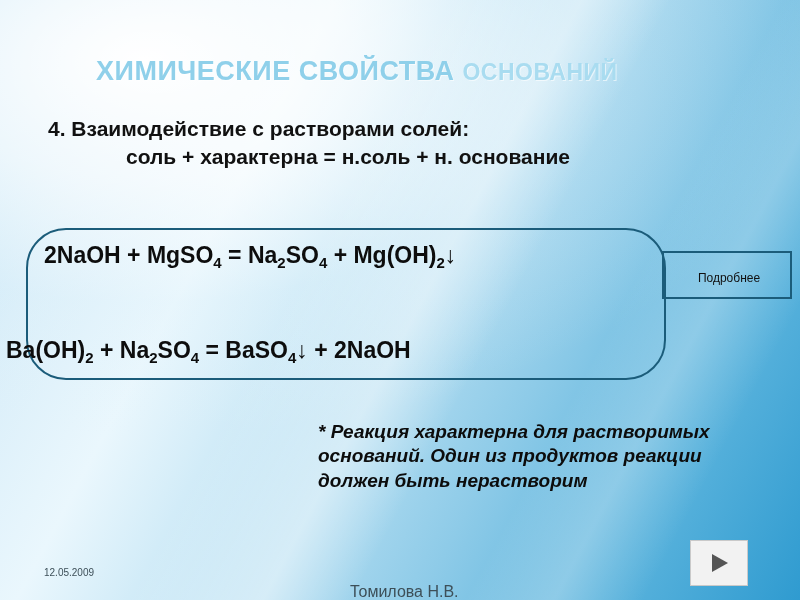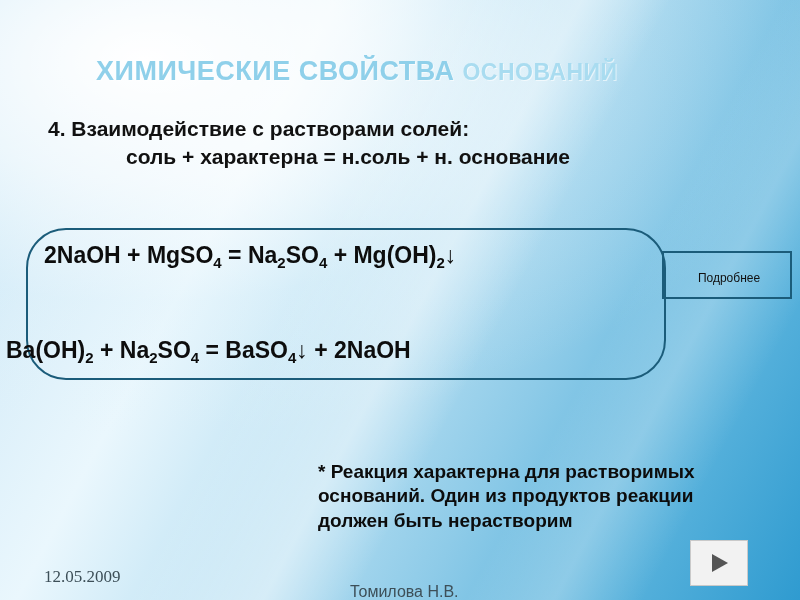--- a/index.html
+++ b/index.html
@@ -103,32 +103,31 @@
     cursor: pointer;
     white-space: normal;
     word-break: break-all;
   }
   .note {
     position: absolute;
     left: 318px;
     top: 420px;
     width: 400px;
     font-size: 19px;
+    font-style: italic;
     font-weight: bold;
     color: #0c0c0c;
     line-height: 1.28;
-    margin-top: 40px;
   }
   .date {
     position: absolute;
     left: 44px;
     top: 567px;
-    font-size: 17px;
+    font-size: 10px;
     color: #3d4f58;
-    font-family: Liberation Serif, serif;
   }
   .author {
     position: absolute;
     left: 350px;
     top: 583px;
     font-size: 16px;
     color: #3d4f58;
   }
   .play {
     position: absolute;

